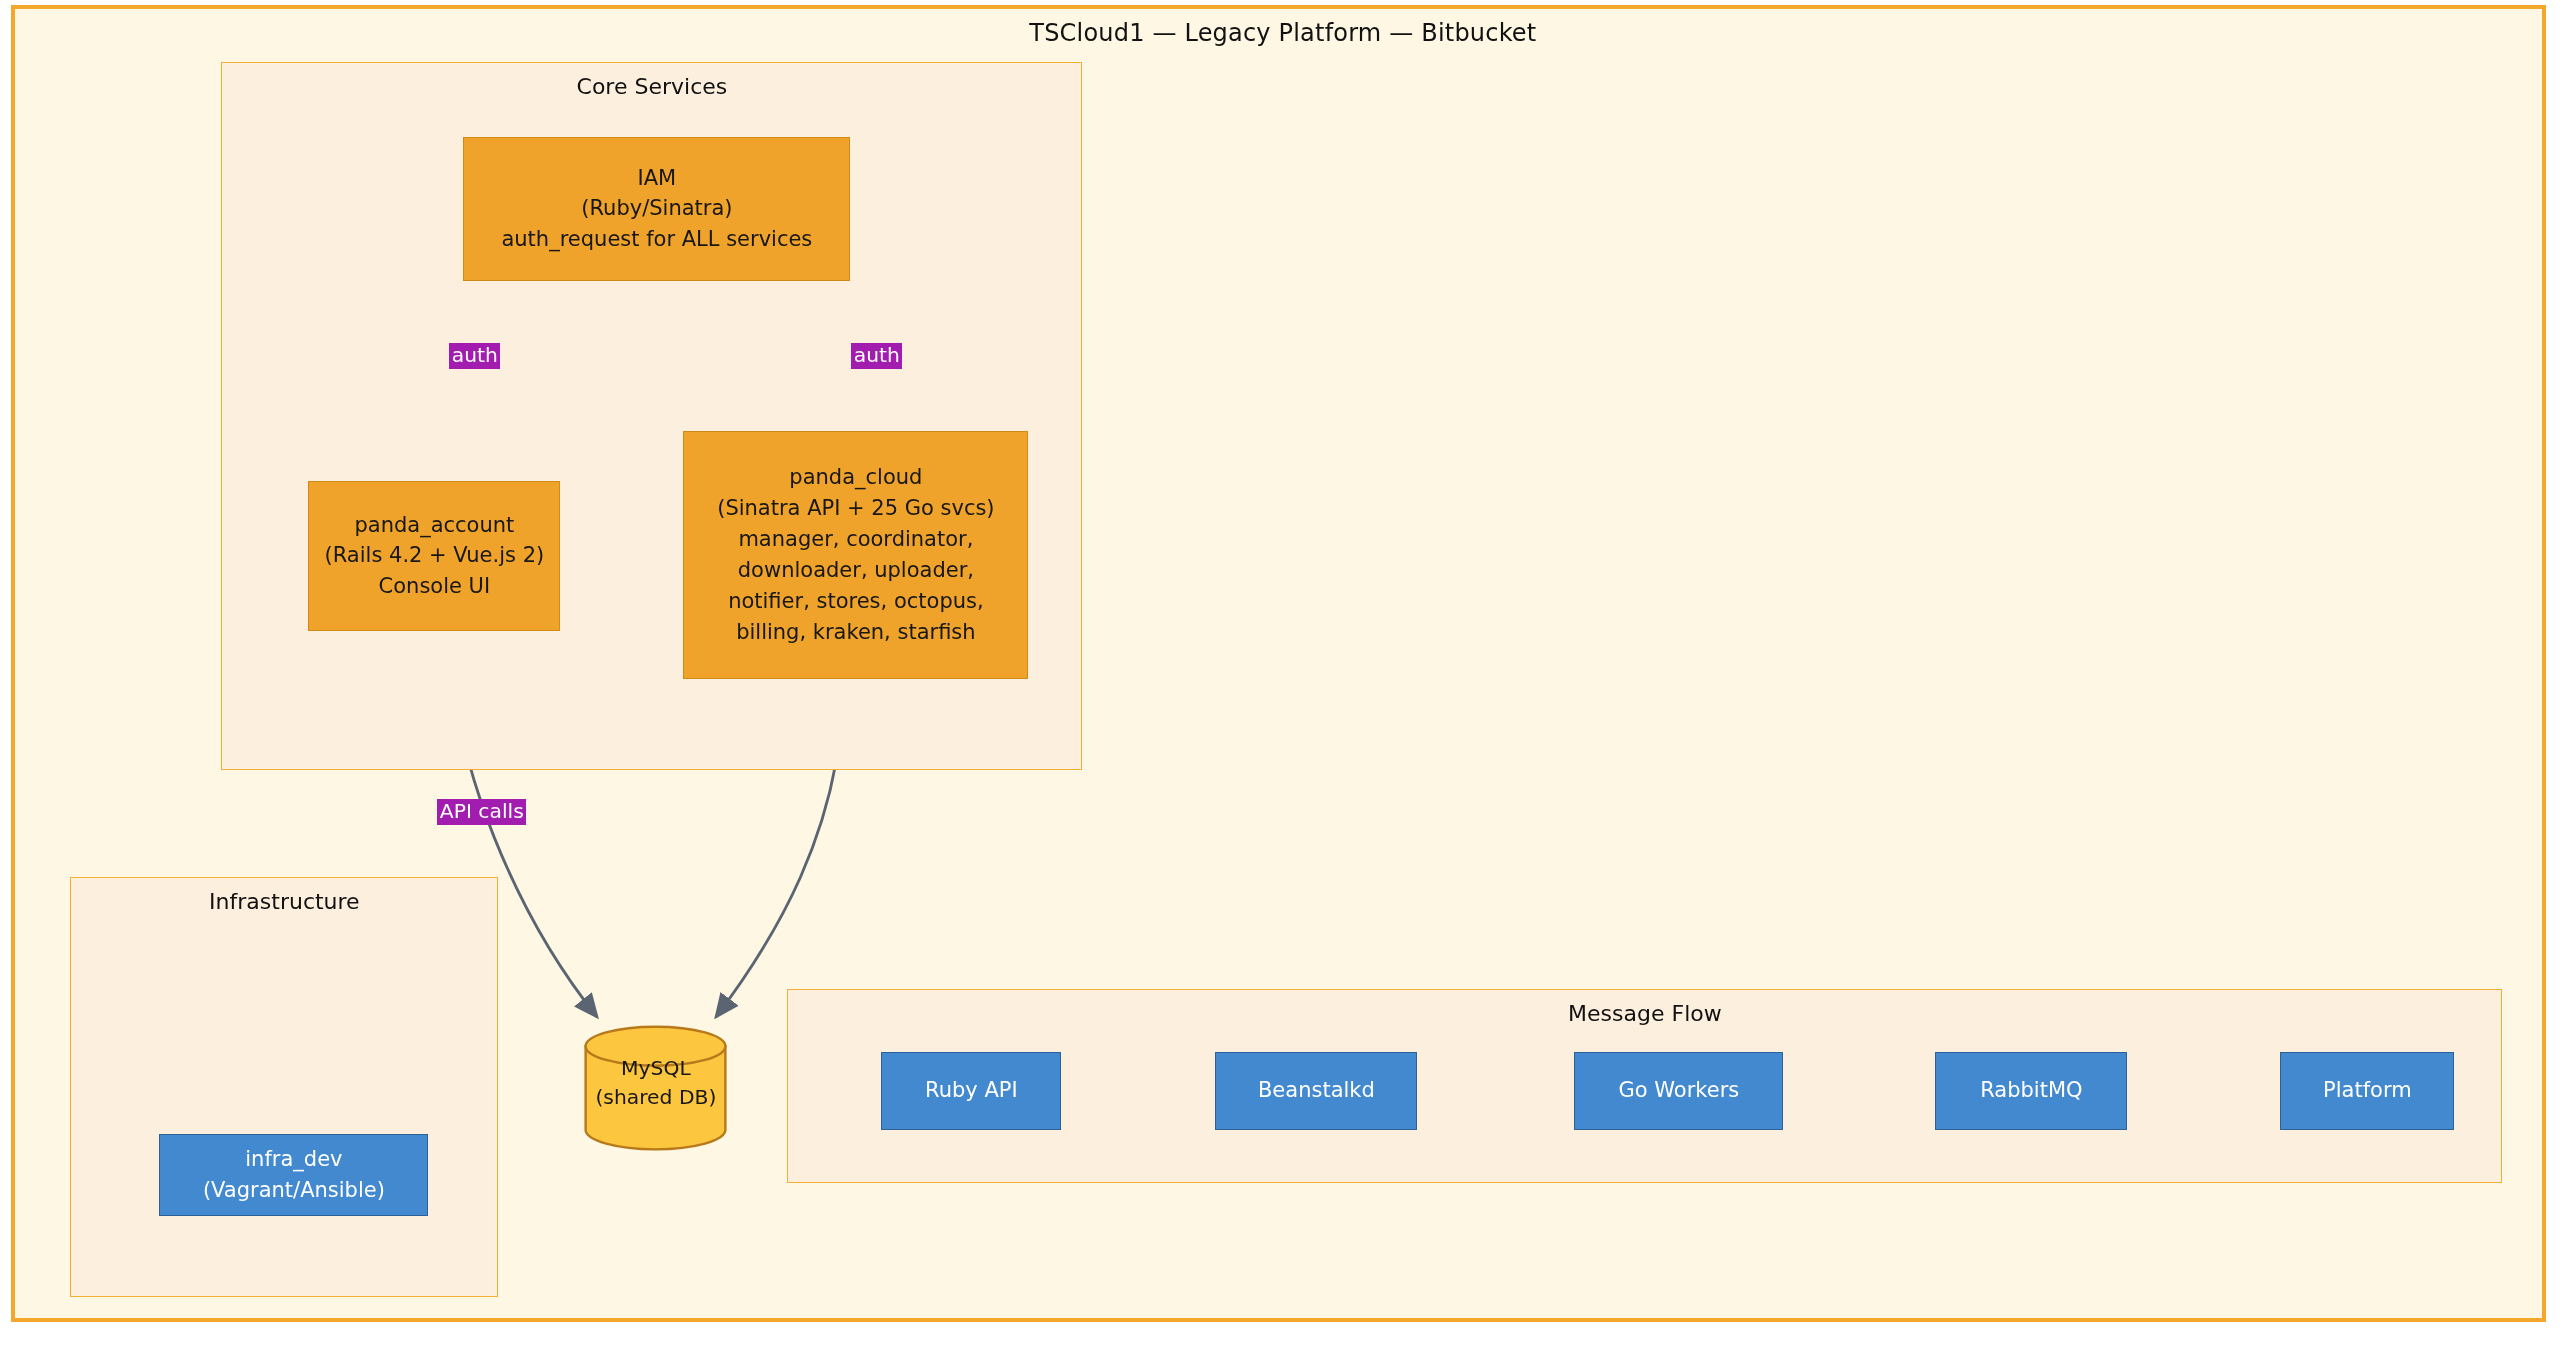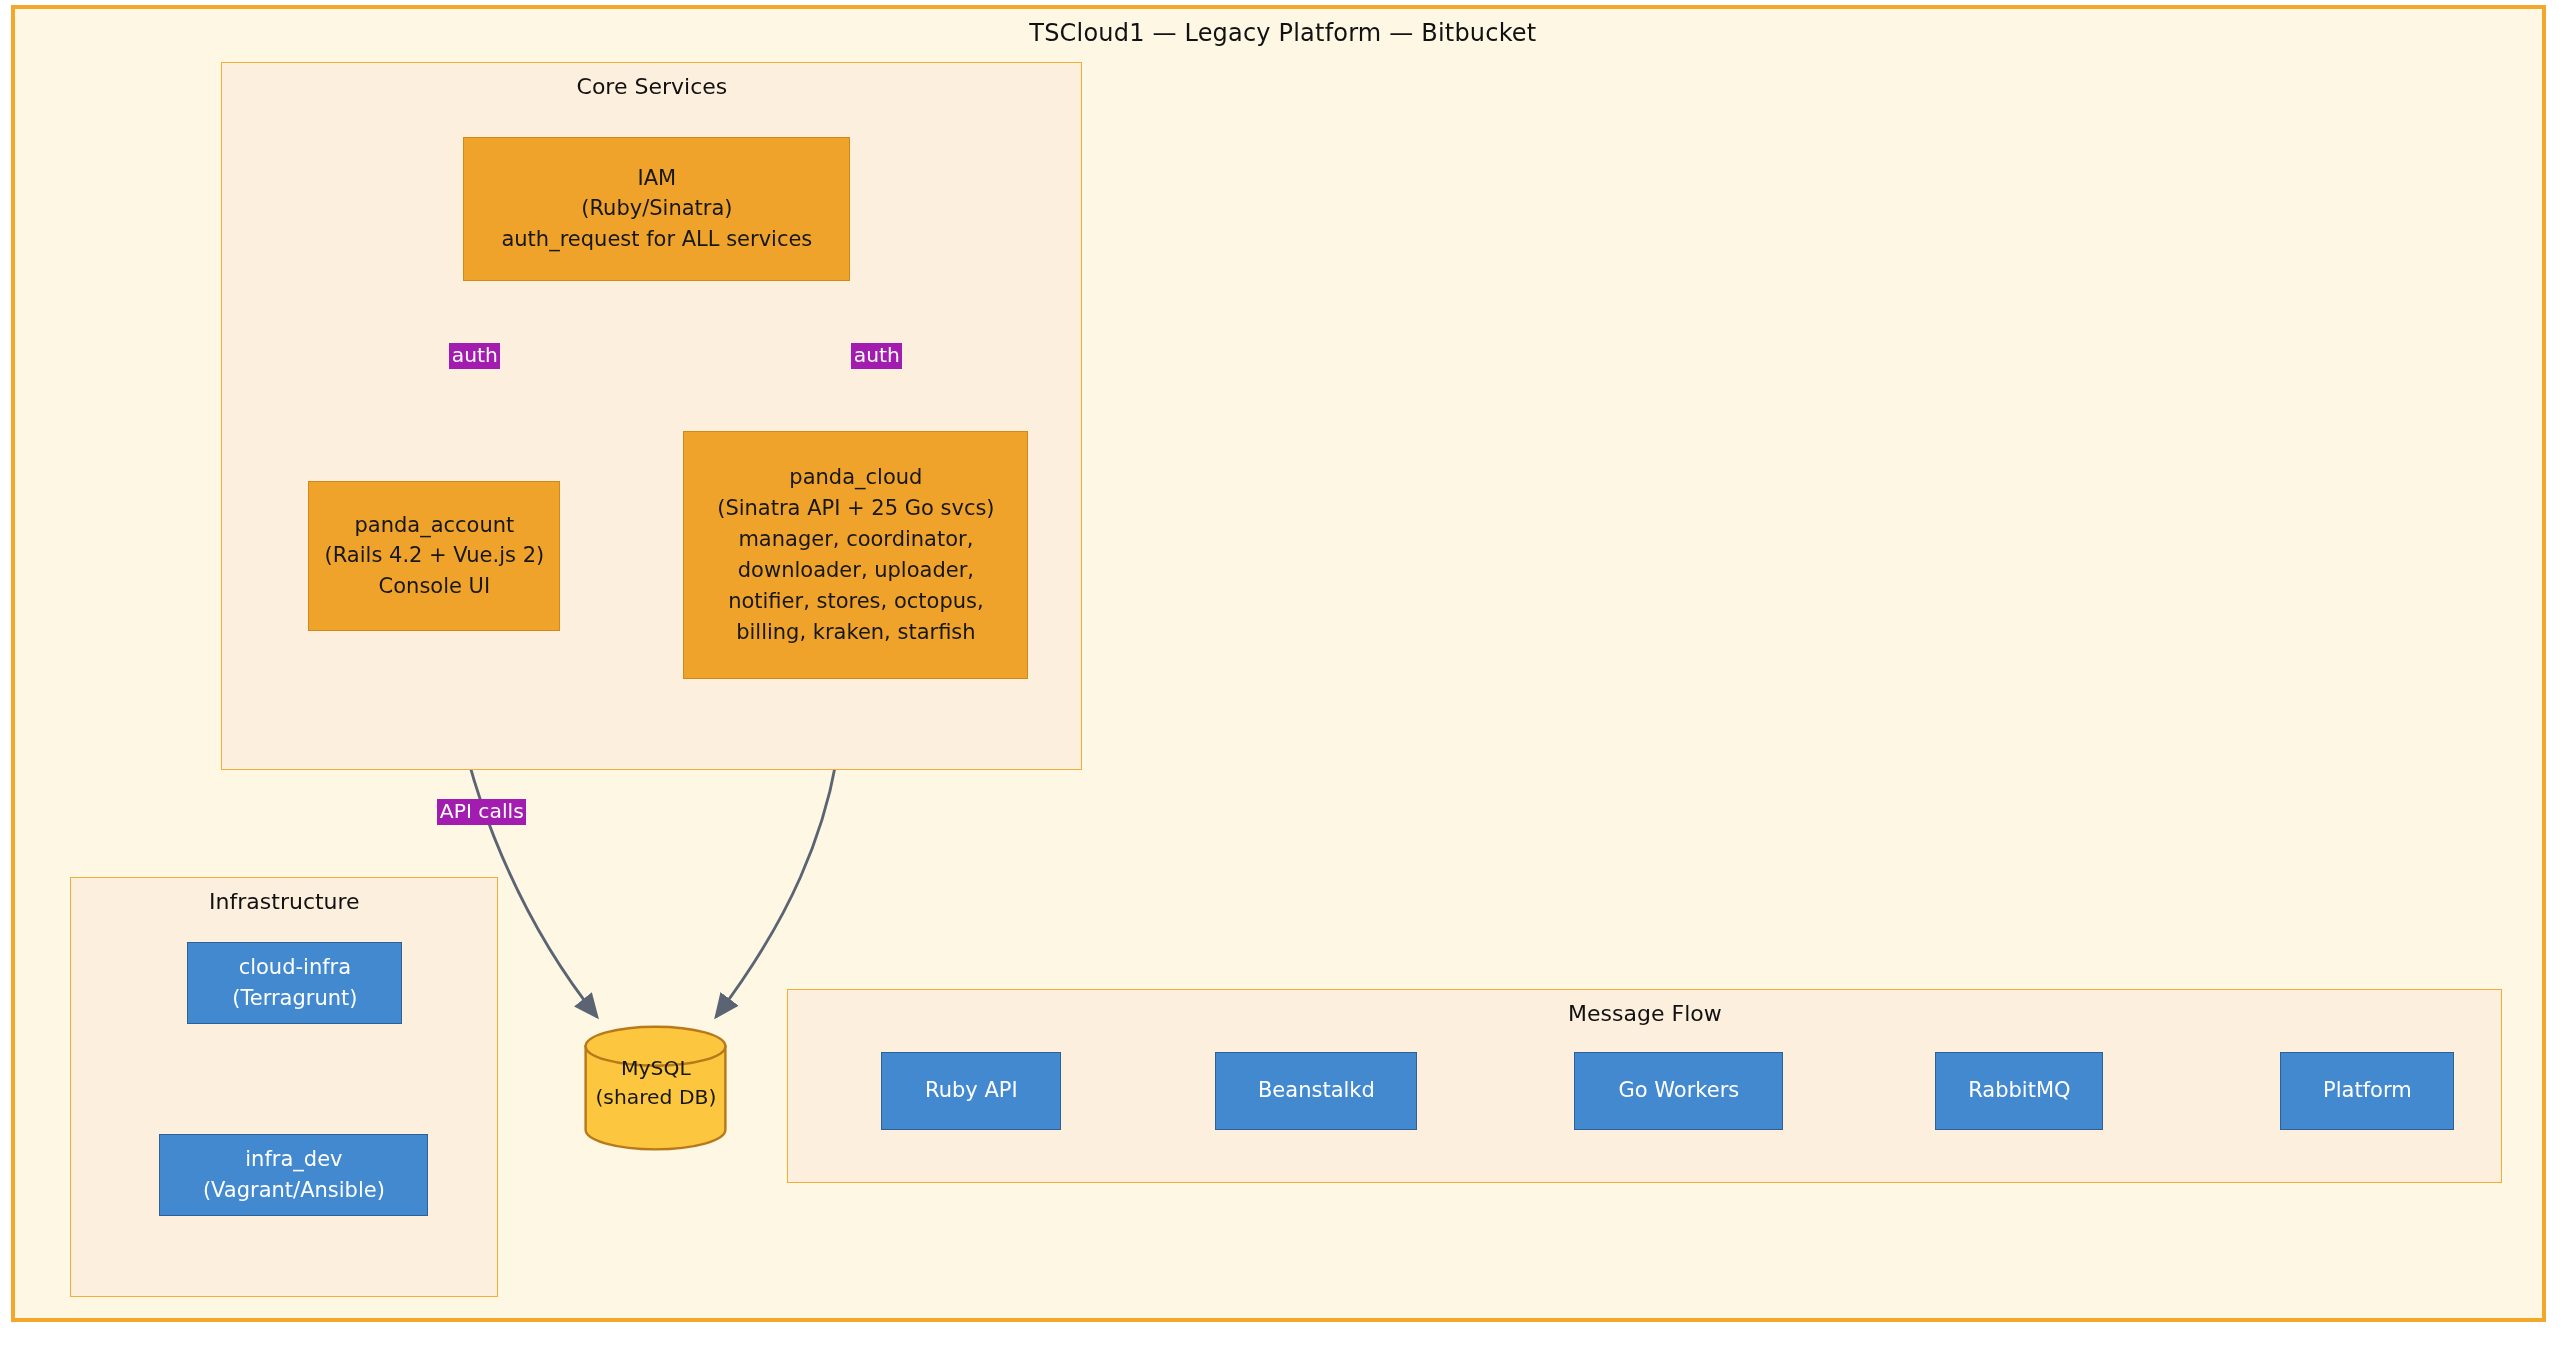--- a/index.html
+++ b/index.html
@@ -101,21 +101,21 @@
 
   
   #node-iam            { left: 448px; top: 128px;  width: 387px; height: 144px; }
   #node-panda-account  { left: 293px; top: 472px;  width: 252px; height: 150px; }
   #node-panda-cloud    { left: 668px; top: 422px;  width: 345px; height: 248px; }
   #node-cloud-infra    { left: 172px; top: 933px; width: 215px; height: 82px; }
   #node-infra-dev      { left: 144px; top: 1125px; width: 269px; height: 82px; }
   #node-ruby-api       { left: 866px; top: 1043px; width: 180px; height: 78px; }
   #node-beanstalkd     { left: 1200px; top: 1043px; width: 202px; height: 78px; }
   #node-go-workers     { left: 1559px; top: 1043px; width: 209px; height: 78px; }
-  #node-rabbitmq       { left: 1920px; top: 1043px; width: 168px; height: 78px; }
+  #node-rabbitmq       { left: 1920px; top: 1043px; width: 192px; height: 78px; }
   #node-notifier       { left: 2265px; top: 1043px; width: 174px; height: 78px; }
 
   
   #node-mysql {
     position: absolute;
     left: 569px;
     top: 1016px;
     width: 143px;
     height: 126px;
   }
@@ -216,24 +216,20 @@
     <svg class="cyl-svg" width="143" height="126" viewBox="0 0 176 155" xmlns="http://www.w3.org/2000/svg">
       <path d="M2,26 L2,129 A86,24 0 0 0 174,129 L174,26 Z" fill="#FCC63F" stroke="#B8791A" stroke-width="3"></path>
       <ellipse cx="88" cy="26" rx="86" ry="24" fill="#FCC63F" stroke="#B8791A" stroke-width="3"></ellipse>
     </svg>
     <div class="cyl-label">
       <span class="node-line">MySQL</span>
       <span class="node-line">(shared DB)</span>
     </div>
   </div>
 
-  <div class="node node-blue" id="node-cloud-infra">
-    <span class="node-line">cloud-infra</span>
-    <span class="node-line">(Terragrunt)</span>
-  </div>
 
   <div class="node node-blue" id="node-infra-dev">
     <span class="node-line">infra_dev</span>
     <span class="node-line">(Vagrant/Ansible)</span>
   </div>
 
   <div class="node node-blue" id="node-ruby-api">
     <span class="node-line">Ruby API</span>
   </div>
 

